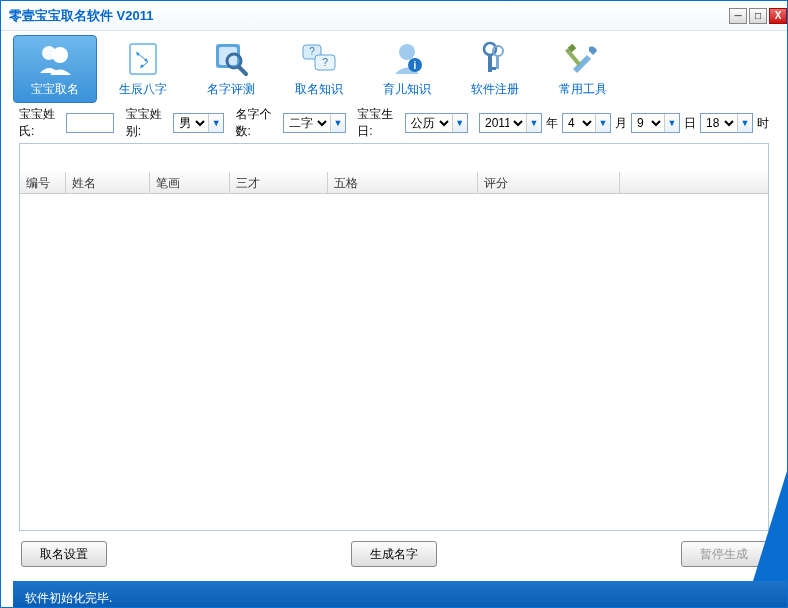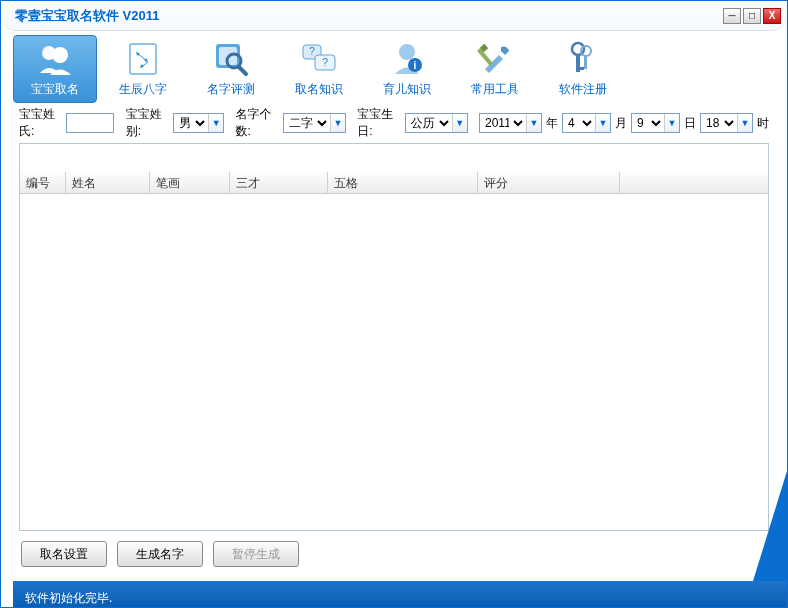--- a/index.html
+++ b/index.html
@@ -1,34 +1,34 @@
 <!DOCTYPE html>
 <html><head>
 <meta charset="utf-8">
 <style>
 * { box-sizing: border-box; margin: 0; padding: 0; }
 body { font-family: "Microsoft YaHei", SimSun, sans-serif; font-size: 12px; background: #fff; width: 788px; height: 608px; overflow: hidden; border: 1px solid #0a6ed1; position: relative; }
-.titlebar { height: 30px; background: linear-gradient(to bottom, #fff, #f4f9fd); display: flex; align-items: center; padding: 0 6px; border-bottom: 1px solid #e0e0e0; border-radius: 15px; }
+.titlebar { height: 30px; background: linear-gradient(to bottom, #fff, #f4f9fd); display: flex; align-items: center; padding: 0 0; border-bottom: 1px solid #e0e0e0; }
 .titlebar .title { color: #0066cc; font-weight: bold; font-size: 13px; flex: 1; padding-left: 8px; }
 .titlebar .winbtn { width: 18px; height: 16px; margin-left: 2px; border: 1px solid #888; background: linear-gradient(to bottom, #fefefe, #d9d9d9); display: flex; align-items: center; justify-content: center; font-size: 10px; cursor: pointer; }
 .titlebar .winbtn.close { background: linear-gradient(to bottom, #e97070, #c11); color: #fff; border-color: #a00; font-weight: bold; }
 .toolbar { height: 76px; display: flex; align-items: center; padding: 4px 12px; gap: 4px; background: #fff; }
 .toolbtn { width: 84px; height: 68px; display: flex; flex-direction: column; align-items: center; justify-content: center; gap: 4px; border-radius: 4px; cursor: pointer; color: #0066cc; font-size: 12px; }
 .toolbtn.active { background: linear-gradient(to bottom, #6fb8ec, #3a92d9); color: #fff; border: 1px solid #2f7abf; }
 .toolbtn .ico { width: 40px; height: 36px; display: flex; align-items: center; justify-content: center; }
 .formrow { height: 32px; display: flex; align-items: center; padding: 0 18px; gap: 4px; font-size: 12px; }
 .formrow input[type=text] { width: 48px; height: 20px; border: 1px solid #7a9fcb; padding: 0 3px; font-size: 12px; }
 .formrow select { height: 20px; border: 1px solid #7a9fcb; font-size: 12px; background: #fff; padding: 0 1px; }
 .sel-arrow { border: 1px solid #7a9fcb; height: 20px; display: inline-flex; align-items: center; background: #fff; }
 .sel-arrow select { border: none; height: 18px; }
 .sel-arrow .arr { width: 15px; height: 18px; background: linear-gradient(to bottom,#fff,#e8f0f8); border-left: 1px solid #ccc; display: flex; align-items: center; justify-content: center; color: #0066cc; font-size: 9px; }
 .table-wrap { margin: 4px 18px 0 18px; border: 1px solid #b8c7d8; height: 388px; background: #fff; position: relative; }
 .table-head { display: flex; height: 22px; background: linear-gradient(to bottom, #fdfdfd, #ececec); border-bottom: 1px solid #ccc; margin-top: 28px; }
 .table-head .th { border-right: 1px solid #d0d0d0; padding: 3px 6px; font-size: 12px; color: #333; overflow: hidden; }
-.buttons { display: flex; justify-content: flex-start; gap: 10px; padding: 10px 20px; }
+.buttons { display: flex; justify-content: space-between; gap: 10px; padding: 10px 20px; }
 .btn { min-width: 86px; height: 26px; border: 1px solid #8a8a8a; background: linear-gradient(to bottom, #fdfdfd, #dedede); border-radius: 3px; font-size: 12px; cursor: pointer; }
 .btn:disabled { color: #999; cursor: default; }
 .statusbar { position: absolute; bottom: 0; left: 0; right: 0; height: 26px; background: linear-gradient(to bottom, #1e74c9, #0a5db4); color: #fff; display: flex; align-items: flex-end; padding: 0 12px; font-size: 12px; margin-left: 12px; }
 .tri-corner { position: absolute; right: 0; bottom: 26px; width: 0; height: 0; border-style: solid; border-width: 0 0 110px 34px; border-color: transparent transparent #0a6ed1 transparent; }
 </style>
 </head>
 <body>
 
 <div class="titlebar">
   <span class="title">零壹宝宝取名软件 V2011</span>
@@ -89,40 +89,40 @@
           <circle cx="18" cy="11" r="8" fill="#9fccee"></circle>
           <path d="M6 33 Q18 20 30 33 Z" fill="#9fccee"></path>
           <circle cx="26" cy="24" r="7" fill="#1e74c9"></circle>
           <text x="26" y="28" font-size="10" font-weight="bold" fill="#fff" text-anchor="middle">i</text>
         </svg>
     </span>
     <span>育儿知识</span>
   </div>
   <div class="toolbtn">
     <span class="ico">
-      <svg width="36" height="36" viewBox="0 0 36 36">
-          <path d="M8 28 L22 14 L26 18 L12 32 Z" fill="#7ab3e0"></path>
-          <path d="M24 6 Q30 4 32 10 L28 14 L24 10 Z" fill="#5a94c8"></path>
-          <rect x="6" y="6" width="4" height="20" transform="rotate(-40 8 16)" fill="#8fb060"></rect>
-          <rect x="4" y="4" width="6" height="6" transform="rotate(-40 7 7)" fill="#6f9040"></rect>
-        </svg>
-    </span>
-    <span>常用工具</span>
-  </div>
-  <div class="toolbtn">
-    <span class="ico">
       <svg width="34" height="36" viewBox="0 0 34 36">
           <circle cx="12" cy="8" r="6" fill="none" stroke="#467fb5" stroke-width="2.5"></circle>
           <rect x="10" y="13" width="4" height="18" fill="#467fb5"></rect>
           <rect x="10" y="26" width="8" height="3" fill="#467fb5"></rect>
           <circle cx="20" cy="10" r="5" fill="none" stroke="#7aa8d4" stroke-width="2"></circle>
           <rect x="18" y="14" width="3" height="14" fill="#7aa8d4"></rect>
         </svg>
     </span>
     <span>软件注册</span>
+  </div>
+  <div class="toolbtn">
+    <span class="ico">
+      <svg width="36" height="36" viewBox="0 0 36 36">
+          <path d="M8 28 L22 14 L26 18 L12 32 Z" fill="#7ab3e0"></path>
+          <path d="M24 6 Q30 4 32 10 L28 14 L24 10 Z" fill="#5a94c8"></path>
+          <rect x="6" y="6" width="4" height="20" transform="rotate(-40 8 16)" fill="#8fb060"></rect>
+          <rect x="4" y="4" width="6" height="6" transform="rotate(-40 7 7)" fill="#6f9040"></rect>
+        </svg>
+    </span>
+    <span>常用工具</span>
   </div>
 </div>
 
 <div class="formrow">
   <span>宝宝姓氏:</span>
   <input type="text" value="" style="">
   &nbsp;
   <span>宝宝姓别:</span>
   <span class="sel-arrow">
     <select><option>男</option></select>

